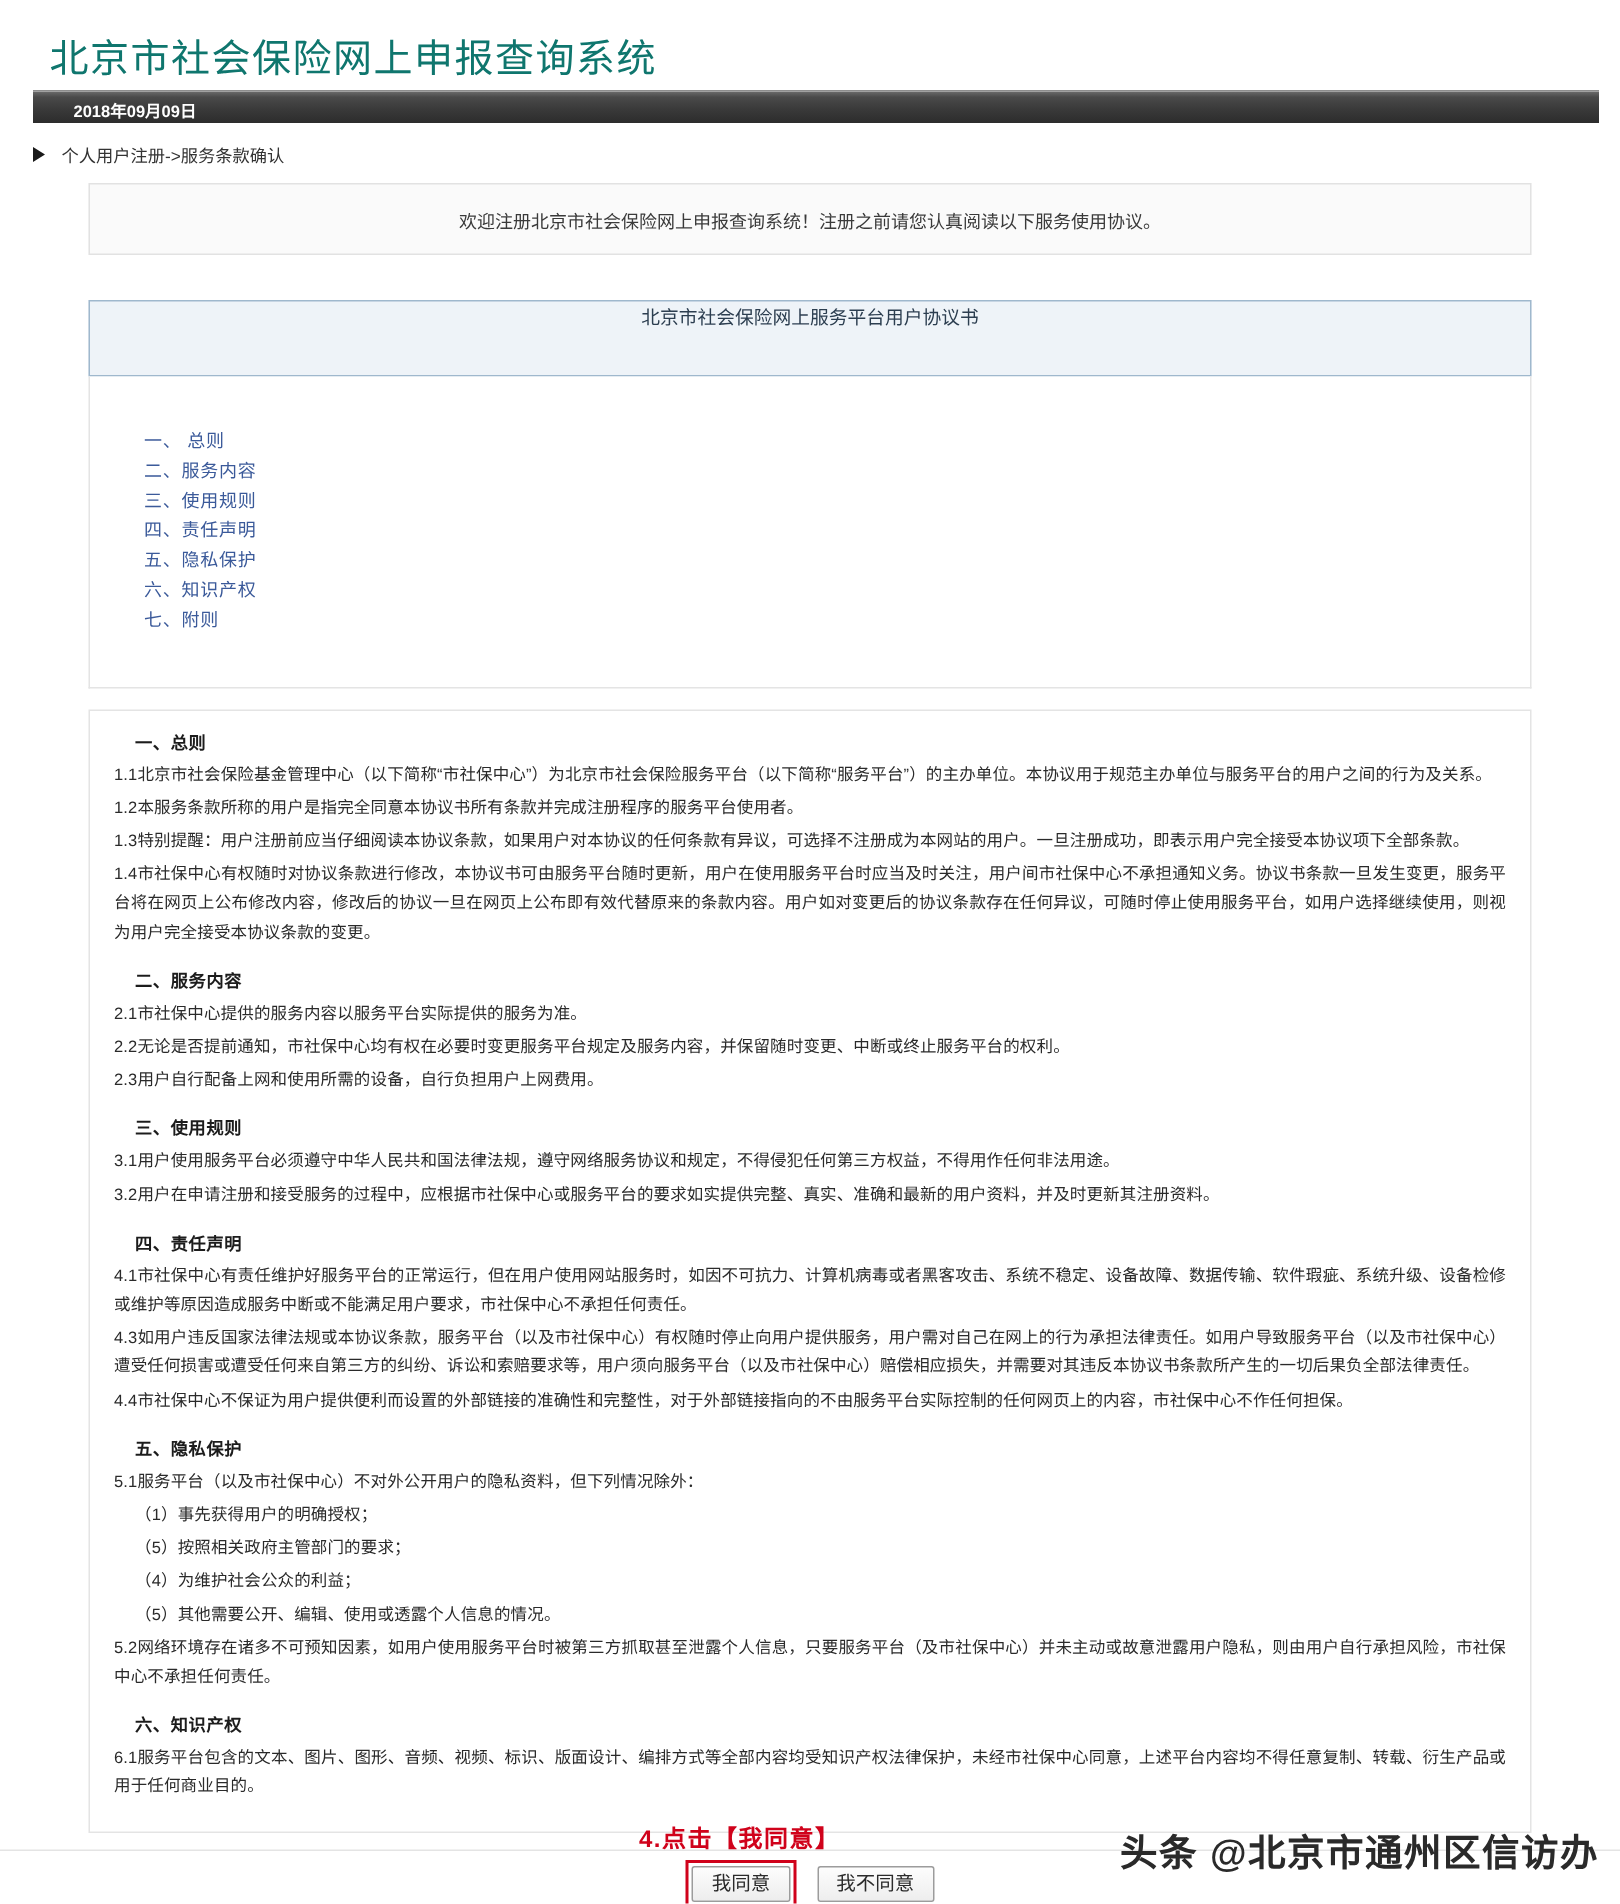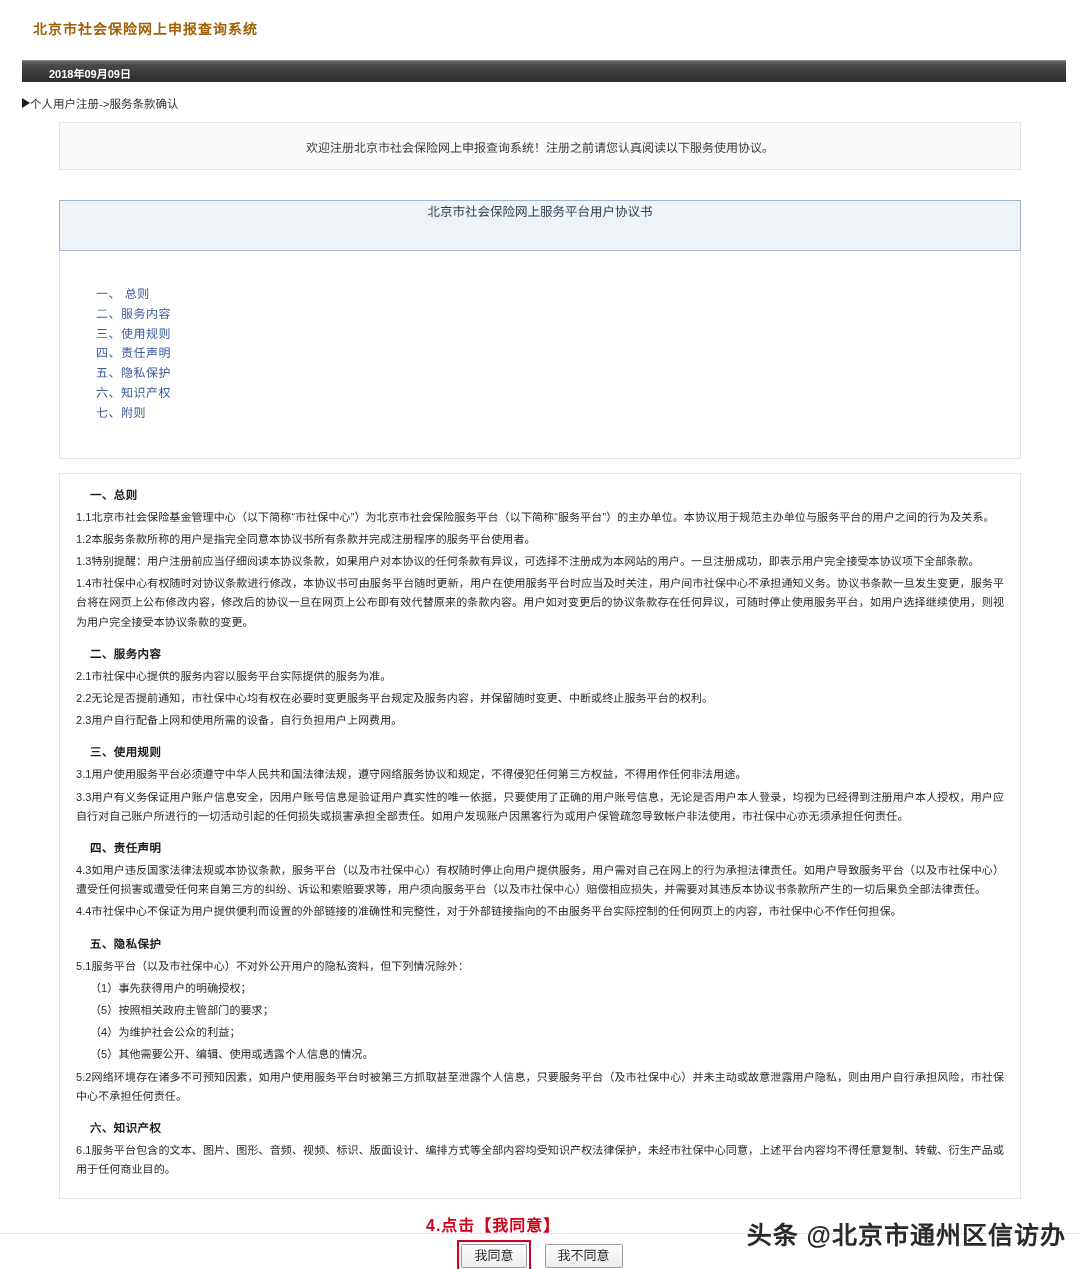--- a/index.html
+++ b/index.html
@@ -20,24 +20,24 @@
   
   #app-header {
     height: 60px;
     background: #ffffff;
     position: relative;
   }
   #app-title {
     position: absolute;
     left: 33px;
     top: 18px;
-    font-size: 14px;
-    font-weight: bold;
+    font-size: 26px;
+    font-weight: normal;
     letter-spacing: 1px;
-    color: #a16207;
+    color: #0f766e;
     white-space: nowrap;
   }
 
   
   #date-bar {
     margin: 0 14px 0 22px;
     height: 21px;
     background: linear-gradient(to bottom, #6b6b6b 0%, #4a4a4a 18%, #3a3a3a 55%, #2c2c2c 100%);
     border-top: 1px solid #8d8d8d;
     position: relative;
@@ -52,20 +52,21 @@
     white-space: nowrap;
   }
 
   
   #breadcrumb {
     margin-top: 11px;
     padding-left: 22px;
     height: 20px;
     display: flex;
     align-items: center;
+    gap: 11px;
     font-size: 11.5px;
     color: #333;
   }
   #breadcrumb .tri {
     width: 0;
     height: 0;
     border-top: 5px solid transparent;
     border-bottom: 5px solid transparent;
     border-left: 8px solid #1a1a1a;
     display: inline-block;
@@ -277,24 +278,25 @@
         </div>
         <div class="section">
           <div class="sec-head">二、服务内容</div>
           <p class="clause">2.1市社保中心提供的服务内容以服务平台实际提供的服务为准。</p>
           <p class="clause">2.2无论是否提前通知，市社保中心均有权在必要时变更服务平台规定及服务内容，并保留随时变更、中断或终止服务平台的权利。</p>
           <p class="clause">2.3用户自行配备上网和使用所需的设备，自行负担用户上网费用。</p>
         </div>
         <div class="section">
           <div class="sec-head">三、使用规则</div>
           <p class="clause">3.1用户使用服务平台必须遵守中华人民共和国法律法规，遵守网络服务协议和规定，不得侵犯任何第三方权益，不得用作任何非法用途。</p>
-          <p class="clause">3.3用户有义务保证用户账户信息安全，因用户账号信息是验证用户真实性的唯一依据，只要使用了正确的用户账号信息，无论是否用户本人登录，均视为已经得到注册用户本人授权，用户应自行对自己账户所进行的一切活动引起的任何损失或损害承担全部责任。如用户发现账户因黑客行为或用户保管疏忽导致帐户非法使用，市社保中心亦无须承担任何责任。</p>
+          <p class="clause">3.2用户在申请注册和接受服务的过程中，应根据市社保中心或服务平台的要求如实提供完整、真实、准确和最新的用户资料，并及时更新其注册资料。</p>
         </div>
         <div class="section">
           <div class="sec-head">四、责任声明</div>
+          <p class="clause">4.1市社保中心有责任维护好服务平台的正常运行，但在用户使用网站服务时，如因不可抗力、计算机病毒或者黑客攻击、系统不稳定、设备故障、数据传输、软件瑕疵、系统升级、设备检修或维护等原因造成服务中断或不能满足用户要求，市社保中心不承担任何责任。</p>
           <p class="clause">4.3如用户违反国家法律法规或本协议条款，服务平台（以及市社保中心）有权随时停止向用户提供服务，用户需对自己在网上的行为承担法律责任。如用户导致服务平台（以及市社保中心）遭受任何损害或遭受任何来自第三方的纠纷、诉讼和索赔要求等，用户须向服务平台（以及市社保中心）赔偿相应损失，并需要对其违反本协议书条款所产生的一切后果负全部法律责任。</p>
           <p class="clause">4.4市社保中心不保证为用户提供便利而设置的外部链接的准确性和完整性，对于外部链接指向的不由服务平台实际控制的任何网页上的内容，市社保中心不作任何担保。</p>
         </div>
         <div class="section">
           <div class="sec-head">五、隐私保护</div>
           <p class="clause">5.1服务平台（以及市社保中心）不对外公开用户的隐私资料，但下列情况除外：</p>
           <p class="clause indent">（1）事先获得用户的明确授权；</p>
           <p class="clause indent">（5）按照相关政府主管部门的要求；</p>
           <p class="clause indent">（4）为维护社会公众的利益；</p>
           <p class="clause indent">（5）其他需要公开、编辑、使用或透露个人信息的情况。</p>

